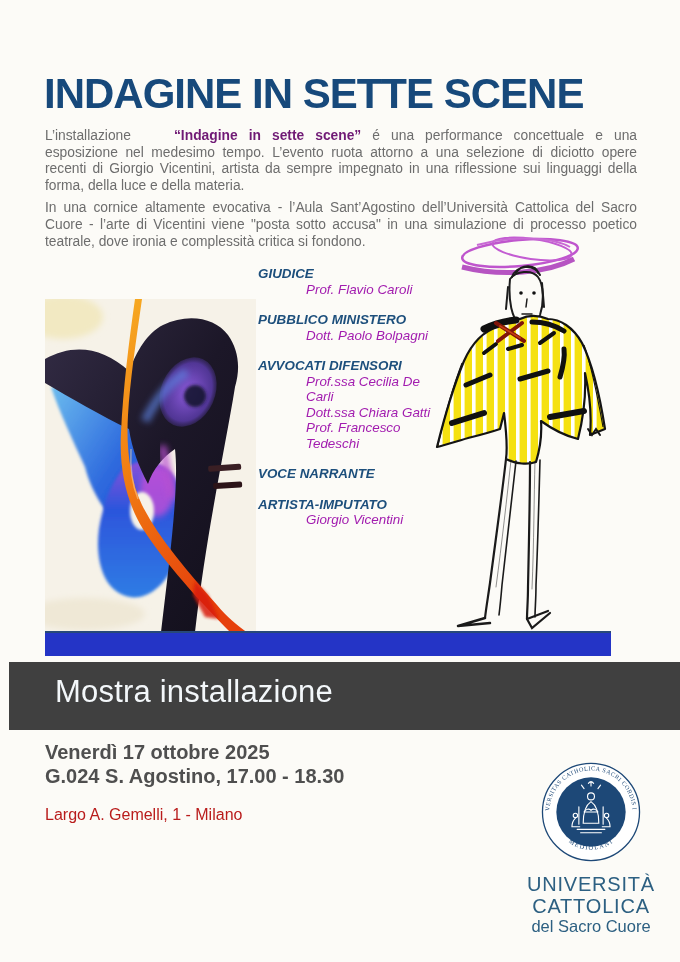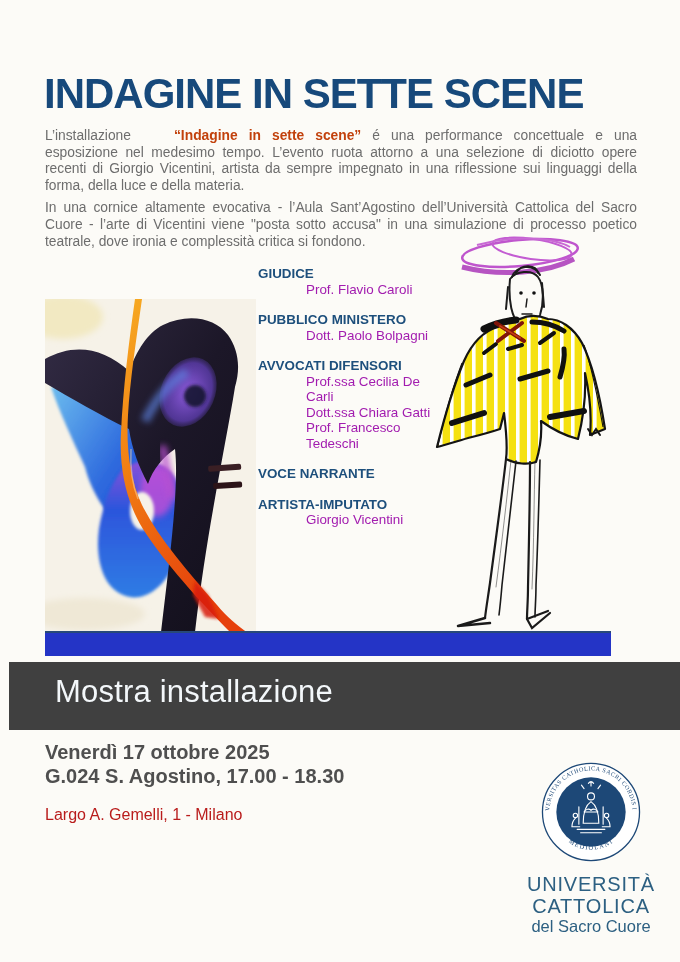--- a/index.html
+++ b/index.html
@@ -12,24 +12,24 @@
   .title{
     position:absolute;left:44px;top:70px;width:600px;
     font-size:42px;font-weight:bold;letter-spacing:-1px;
     color:#17497B;white-space:nowrap;
   }
   .intro{
     position:absolute;left:45px;top:128px;width:592px;
     font-size:13.8px;line-height:16.6px;color:#6d6d6d;text-align:justify;
   }
   .intro p{margin:0 0 6px 0;}
-  .intro b{color:#c2410c;margin-left:32px;}
+  .intro b{color:#701a75;margin-left:32px;}
   .cast{
     position:absolute;left:258px;top:266px;width:185px;
-    font-size:13.4px;line-height:15.5px;
+    font-size:13.4px;line-height:15.5px;font-style:italic;
   }
   .cast-group{margin-bottom:15px;}
   .cast-role{font-weight:bold;color:#1D4F7C;}
   .cast-name{color:#a21caf;margin-left:48px;}
   .artwork{position:absolute;left:45px;top:299px;width:211px;height:333px;}
   .figure{position:absolute;left:432px;top:227px;width:208px;height:403px;}
   .accent-bar{
     position:absolute;left:45px;top:631px;width:566px;height:25px;
     background:#2434C6;border-top:2px solid #27497A;box-sizing:border-box;
   }

